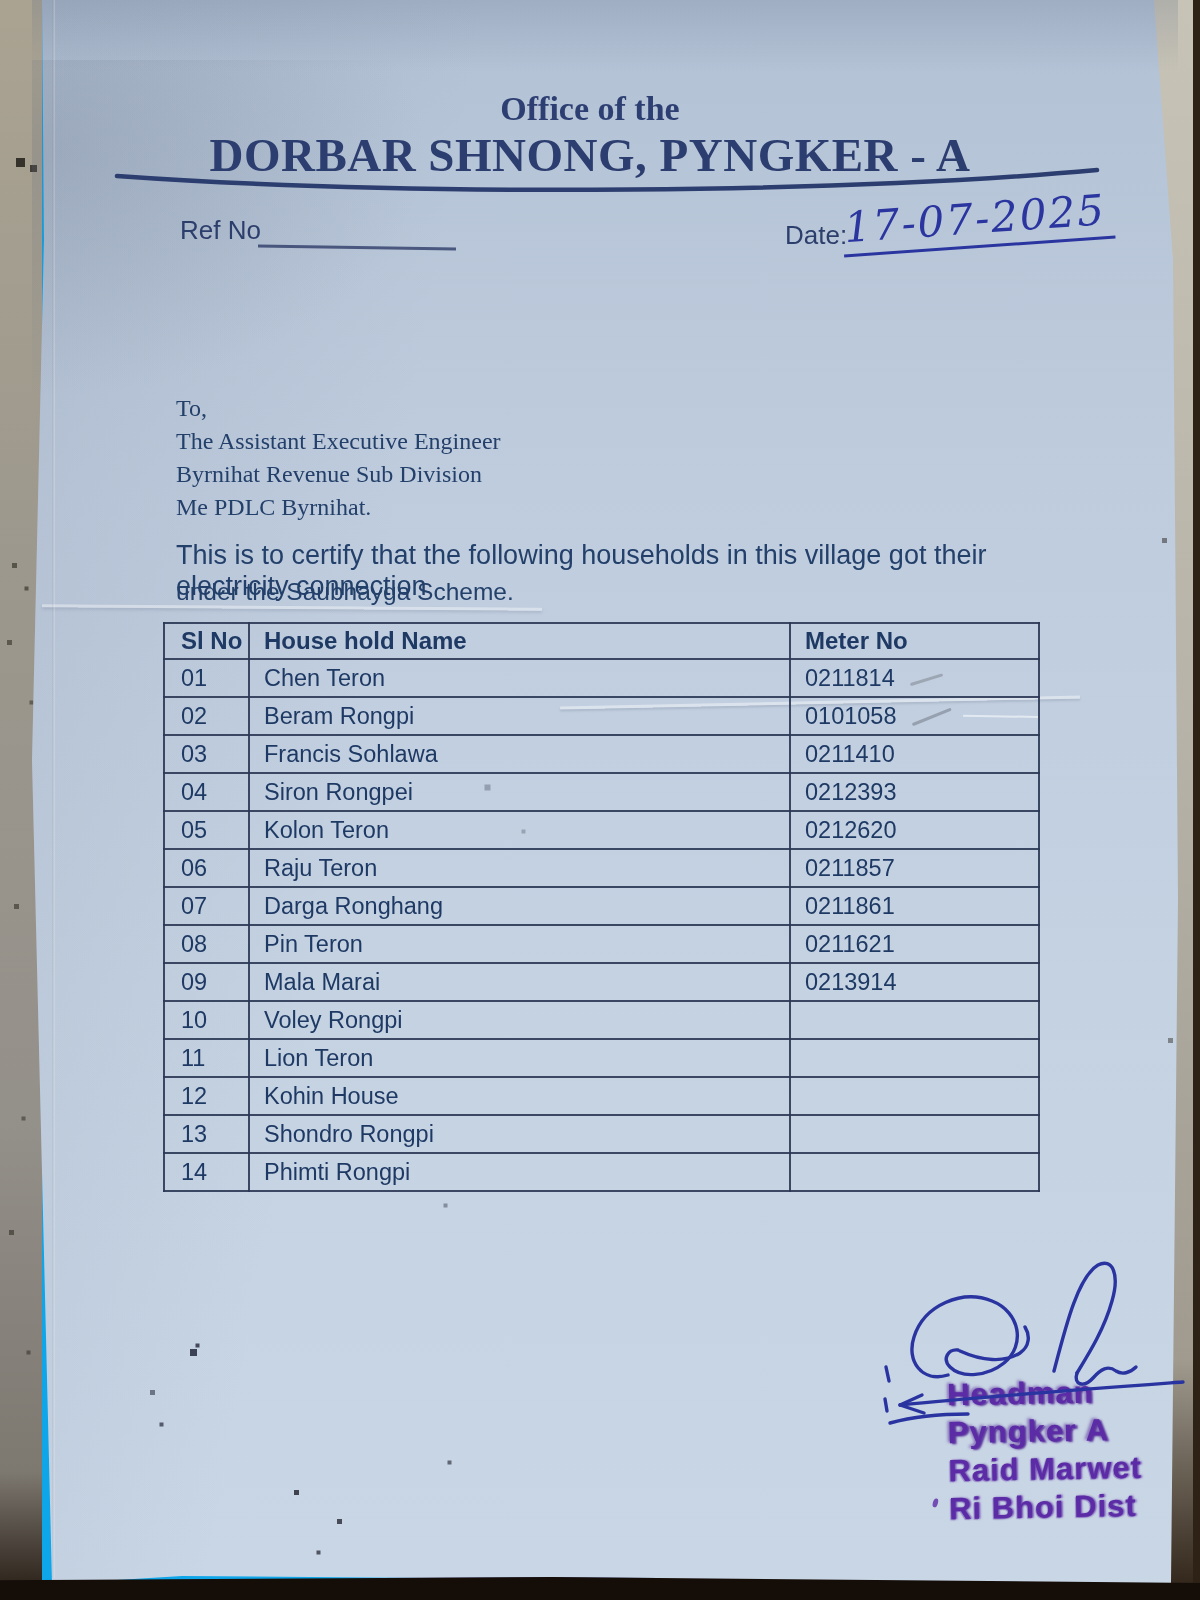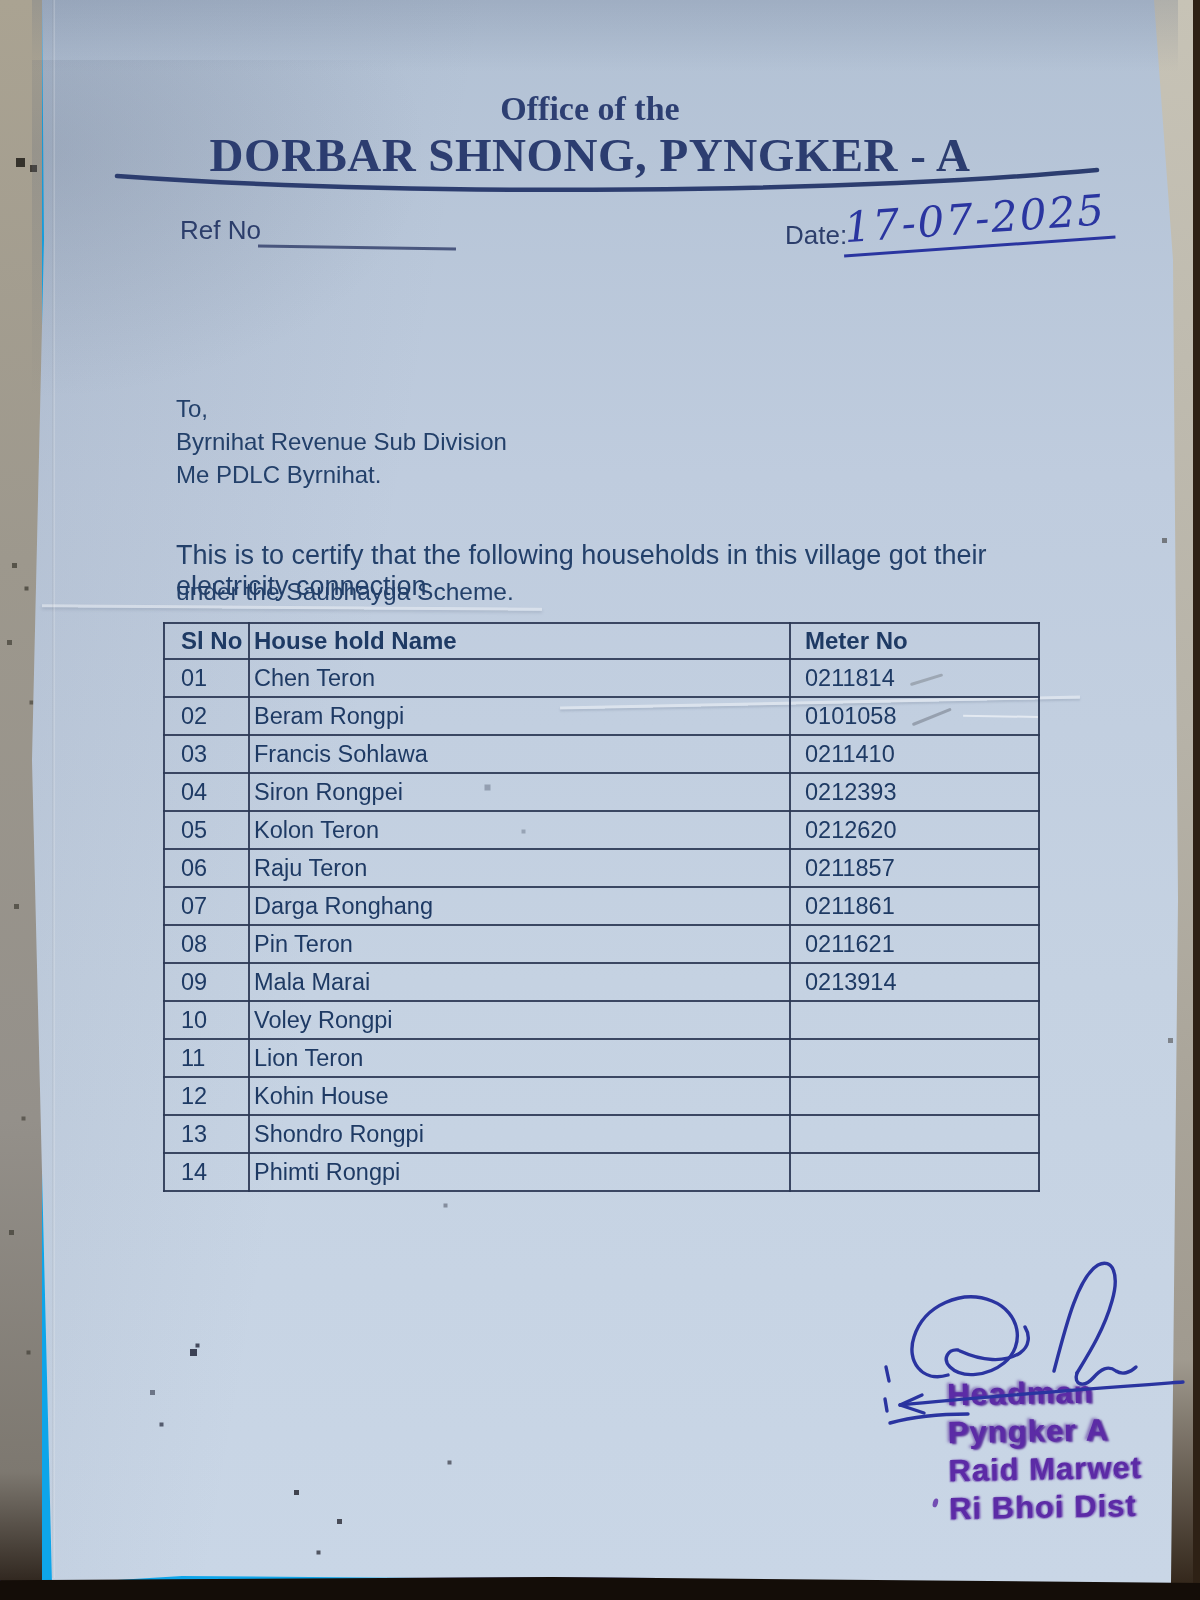--- a/index.html
+++ b/index.html
@@ -45,33 +45,33 @@
 
   .ref-label{position:absolute;left:180px;top:215px;font-size:26px;color:#2c3e6b;}
   .ref-underline{position:absolute;left:258px;top:246px;width:198px;height:2.5px;
     background:#36436e;transform:rotate(.8deg);opacity:.85;}
 
   .date-label{position:absolute;left:785px;top:220px;font-size:26px;color:#2c3e6b;}
   .date-value{position:absolute;left:842px;top:194px;
     font-family:"DejaVu Serif",serif;font-style:italic;font-size:42px;color:#2a35a0;
     letter-spacing:2px;transform:rotate(-4deg);border-bottom:3px solid #2a35a0;padding:0 8px 2px 2px;}
 
-  .recipient{position:absolute;left:176px;top:392px;font-size:24px;color:#23406a;line-height:33px;}
+  .recipient{position:absolute;left:176px;top:392px;font-size:24px;color:#23406a;line-height:33px;font-family:Liberation Serif, serif;}
   .body-line1{position:absolute;left:176px;top:540px;width:900px;font-size:27px;color:#23406a;}
   .body-line2{position:absolute;left:176px;top:578px;width:900px;font-size:24.5px;color:#23406a;}
 
   
   .doc-table{position:absolute;left:163px;top:622px;width:875px;}
   .doc-table table{width:875px;border-collapse:collapse;table-layout:fixed;}
   .doc-table th,.doc-table td{border:2px solid rgba(43,55,84,.9);color:#1e3a64;
     text-align:left;vertical-align:middle;overflow:hidden;white-space:nowrap;}
   .doc-table th{font-size:24px;font-weight:bold;height:36px;}
   .doc-table td{font-size:23.5px;height:38px;}
   .col-sl{width:85px;}.col-name{width:541px;}.col-meter{width:249px;}
-  .cell-sl{padding-left:16px;}.cell-name{padding-left:4px;}.cell-meter{padding-left:14px;}
+  .cell-sl{padding-left:16px;}.cell-name{padding-left:14px;}.cell-meter{padding-left:14px;}
 
   .tick{display:inline-block;width:34px;height:3px;background:#97a0ac;border-radius:2px;
     transform:rotate(-17deg) translateY(-5px);margin-left:16px;opacity:.85;}
   .tick.t2{width:42px;background:#8e98a6;transform:rotate(-22deg) translateY(-6px);}
   .crease-after{display:inline-block;width:150px;height:2px;background:rgba(255,255,255,.55);
     transform:rotate(1deg) translateY(-6px);margin-left:8px;}
 
   
   .signature{position:absolute;left:878px;top:1255px;width:330px;height:195px;z-index:6;}
   .stamp{position:absolute;left:948px;top:1374px;width:250px;z-index:5;transform:rotate(-1deg);
@@ -135,20 +135,21 @@
       <path d="M12,18 C320,40 750,34 992,12" stroke="#2c3d6f" stroke-width="4.5" fill="none" stroke-linecap="round"></path>
     </svg>
 
     <div class="ref-label">Ref No</div>
     <div class="ref-underline"></div>
     <div class="date-label">Date:</div>
     <div class="date-value">17-07-2025</div>
 
     <div class="recipient">
       <div>To,</div>
+      <div>The Assistant Executive Engineer</div>
       <div>Byrnihat Revenue Sub Division</div>
       <div>Me PDLC Byrnihat.</div>
     </div>
 
     <div class="body-line1">This is to certify that the following households in this village got their electricity connection</div>
     <div class="body-line2">under the Saubhayga Scheme.</div>
 
     <div class="doc-table">
       <table>
         <colgroup>

